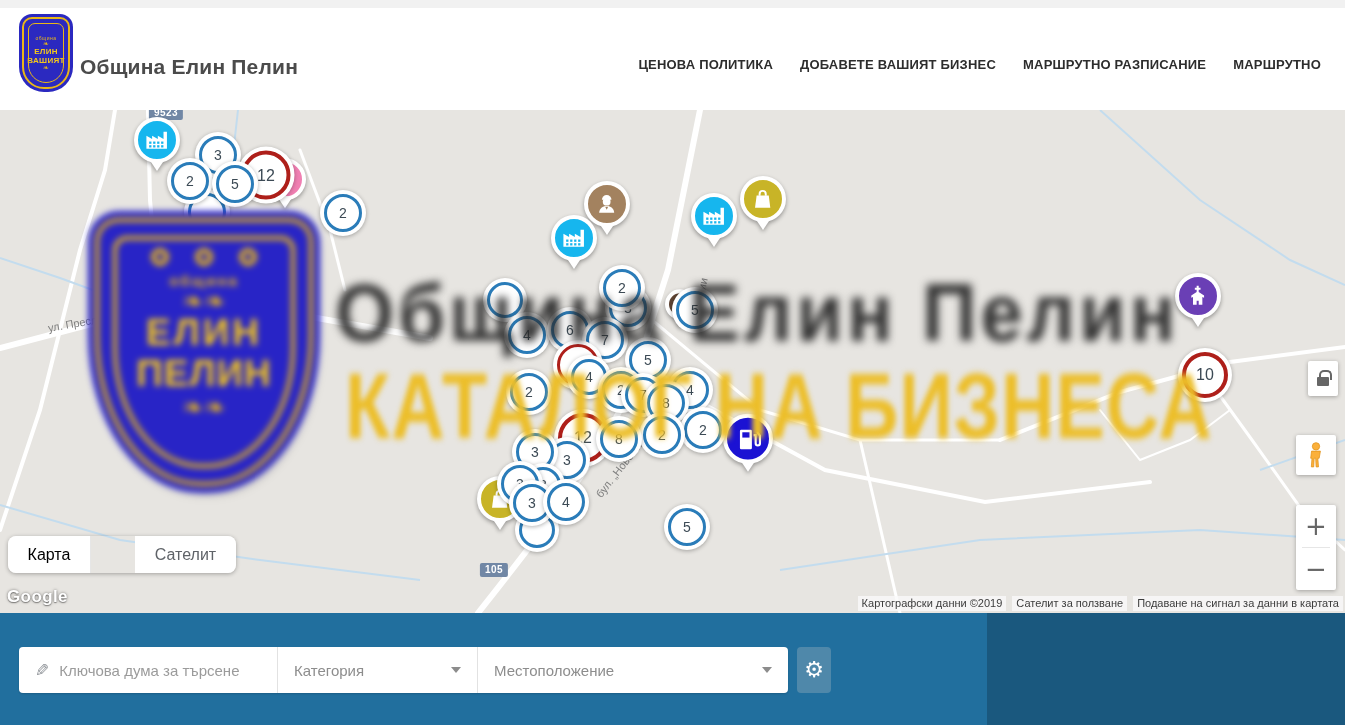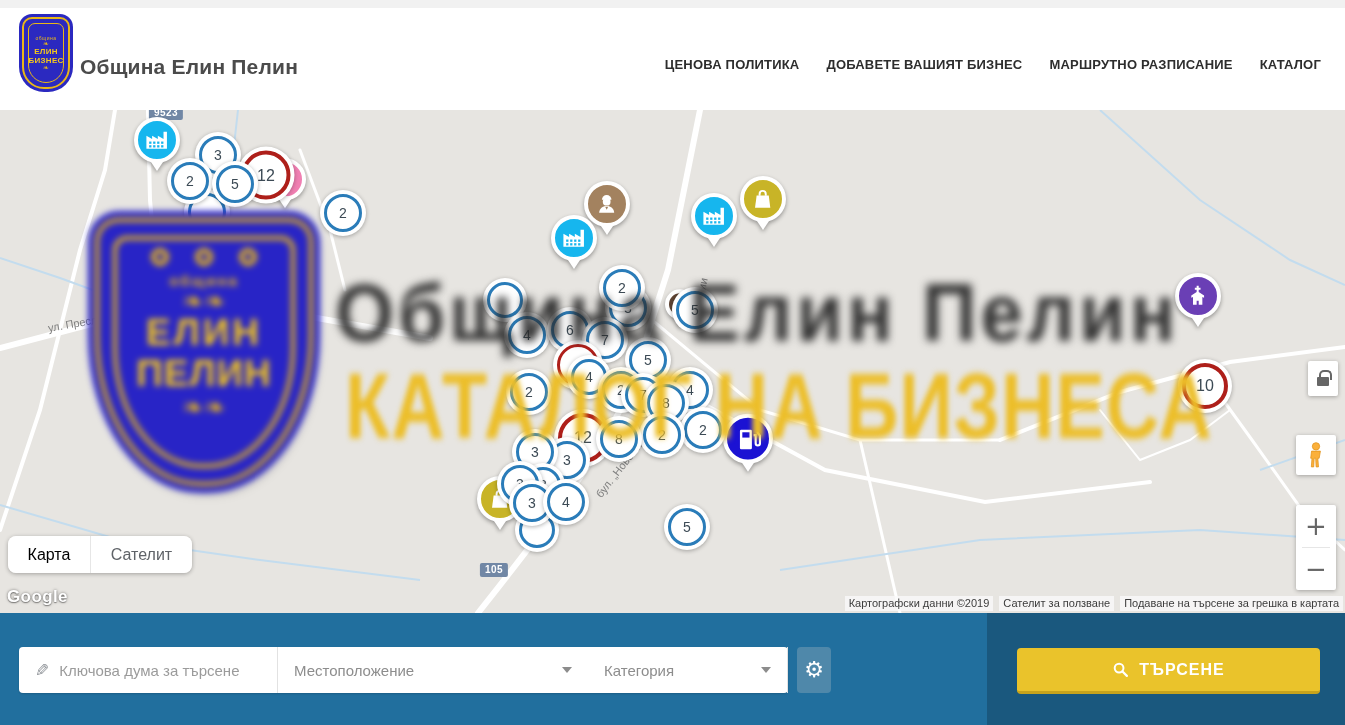--- a/index.html
+++ b/index.html
@@ -46,21 +46,21 @@
   .wm-shield { position:absolute; left:95px; top:108px; width:218px; height:268px; background:#2824c6; border:4px solid #e8b717; box-shadow:0 0 0 7px #2824c6, 3px 6px 10px rgba(0,0,0,.35); border-radius:24px 24px 105px 105px / 24px 24px 150px 150px; filter:blur(3px); display:flex; flex-direction:column; align-items:center; padding-top:26px; }
   .wm-shield-inner { position:absolute; inset:14px; border:4px solid #e8b717; border-radius:14px 14px 88px 88px / 14px 14px 120px 120px; }
   .wm-curls { display:flex; gap:26px; margin-bottom:6px; }
   .wm-curls i { width:18px; height:18px; border:5px solid #e8b717; border-radius:50%; }
   .wm-sh-top { font-size:15px; color:#e8b717; font-weight:700; letter-spacing:2px; }
   .wm-sh-orn { font-size:26px; color:#e8b717; line-height:24px; }
   .wm-sh-t1 { font-size:37px; font-weight:700; color:#f4c71d; letter-spacing:3px; line-height:40px; }
   .wm-sh-t2 { font-size:37px; font-weight:700; color:#f4c71d; letter-spacing:1px; line-height:42px; }
 
   
-  .maptype { position:absolute; left:8px; top:426px; z-index:6; display:flex; box-shadow:0 1px 4px rgba(0,0,0,.3); border-radius:8px; overflow:hidden; }
+  .maptype { position:absolute; left:8px; top:426px; z-index:6; display:flex; box-shadow:0 1px 4px rgba(0,0,0,.3); border-radius:8px; overflow:hidden;gap:44px; }
   .maptype button { border:none; background:#fff; height:37px; font-size:16px; cursor:pointer; font-family:"Liberation Sans",sans-serif; }
   .maptype .mt-map { width:83px; font-weight:500; color:#000; border-right:1px solid #e6e6e6; }
   .maptype .mt-sat { width:101px; color:#5f6368; }
   .google-logo { position:absolute; left:7px; bottom:6px; z-index:6; font-size:17px; font-weight:700; color:#fff; letter-spacing:.4px; text-shadow:0 0 3px rgba(0,0,0,.5), 0 1px 1px rgba(0,0,0,.35); cursor:pointer; }
   .attrib { position:absolute; right:2px; bottom:2px; z-index:6; display:flex; gap:6px; font-size:11px; color:#3c3c3c; }
   .attrib span, .attrib a { background:rgba(250,250,250,.78); padding:1px 4px 2px; white-space:nowrap; text-decoration:none; color:#3c3c3c; }
   .attrib a { cursor:pointer; }
 
   .ctrl-lock { position:absolute; left:1308px; top:251px; width:30px; height:35px; background:#fff; border:none; border-radius:2px; box-shadow:0 1px 4px rgba(0,0,0,.3); z-index:6; cursor:pointer; display:flex; align-items:center; justify-content:center; }
   .lock-glyph { position:relative; width:12px; height:9px; background:#666; border-radius:1px; margin-top:6px; }
@@ -93,32 +93,32 @@
 <div class="page">
 
   <header class="header">
     <div class="header-topstrip"></div>
     <div class="brand">
       <div class="emblem">
         <div class="emblem-inner"></div>
         <span class="emblem-top">община</span>
         <span class="emblem-orn">❧</span>
         <span class="emblem-txt">ЕЛИН</span>
-        <span class="emblem-txt">БИЗНЕС</span>
+        <span class="emblem-txt">ВАШИЯТ</span>
         <span class="emblem-orn">❧</span>
       </div>
       <div>
         <div class="brand-title">Община Елин Пелин</div>
       </div>
     </div>
     <nav class="nav">
       <a href="#">ЦЕНОВА ПОЛИТИКА</a>
       <a href="#">ДОБАВЕТЕ ВАШИЯТ БИЗНЕС</a>
       <a href="#">МАРШРУТНО РАЗПИСАНИЕ</a>
-      <a href="#">КАТАЛОГ</a>
+      <a href="#">МАРШРУТНО</a>
     </nav>
   </header>
 
   <div class="map">
     <svg class="map-roads" width="1345" height="503" viewBox="0 0 1345 503">
       <g stroke="#ffffff" fill="none" stroke-linecap="round">
         <path d="M115 0 L105 60 L80 140 L40 300 L0 420" stroke-width="4"></path>
         <path d="M160 196 L150 90 L148 0" stroke-width="4"></path>
         <path d="M0 238 L160 196 L300 205 L430 228" stroke-width="6"></path>
         <path d="M700 0 L688 60 L668 160 L652 210 L640 250 C620 320 560 400 478 503" stroke-width="6"></path>
@@ -392,21 +392,21 @@
           <span class="cluster-n">3</span>
         </div>
         <div class="cluster" style="left: 566px; top: 392px; width: 46px; height: 46px;">
           <div class="cluster-ring" style="border-color:#2a7cb9;border-width:3px"></div>
           <span class="cluster-n">4</span>
         </div>
         <div class="cluster" style="left: 687px; top: 417px; width: 46px; height: 46px;">
           <div class="cluster-ring" style="border-color:#2a7cb9;border-width:3px"></div>
           <span class="cluster-n">5</span>
         </div>
-        <div class="cluster big" style="left: 1205px; top: 276px; width: 54px; height: 54px;">
+        <div class="cluster big" style="left: 1205px; top: 265px; width: 54px; height: 54px;">
           <div class="cluster-ring" style="border-color:#ae1f1a;border-width:4px"></div>
           <span class="cluster-n">10</span>
         </div>
       </div>
 
     <div class="watermark">
       <div class="wm-shield">
         <div class="wm-shield-inner"></div>
         <div class="wm-curls">
             <i></i>
@@ -424,21 +424,21 @@
     </div>
 
     <div class="maptype">
       <button class="mt-map">Карта</button>
       <button class="mt-sat">Сателит</button>
     </div>
     <div class="google-logo">Google</div>
     <div class="attrib">
       <span>Картографски данни ©2019</span>
       <a href="#">Сателит за ползване</a>
-      <a href="#">Подаване на търсене за грешка в картата</a>
+      <a href="#">Подаване на сигнал за данни в картата</a>
     </div>
 
     <button class="ctrl-lock">
       <span class="lock-glyph"></span>
     </button>
     <button class="ctrl-pegman">
       <svg width="26" height="30" viewBox="0 0 24 26">
         <circle cx="12" cy="5" r="3.4" fill="#fbb03b" stroke="#e0921b" stroke-width=".7"></circle>
         <path d="M7.9 9.4h8.2l-1.2 6.6h-1.2l.6 8h-2.2l-.4-8h-1.4l-.4 8H7.7l.6-8H7.1z" fill="#fbb03b" stroke="#e0921b" stroke-width=".7"></path>
       </svg>
@@ -450,34 +450,27 @@
     </div>
   </div>
 
   <div class="searchbar">
     <div class="searchbar-dark"></div>
     <div class="search-group">
       <div class="sg-keyword">
         <span class="pencil-icon">✎</span>
         <input type="text" placeholder="Ключова дума за търсене" style="">
       </div>
+      <div class="sg-select sg-cat">
+        <span>Категория</span>
+        <span class="caret"></span>
+      </div>
       <div class="sg-select sg-loc">
         <span>Местоположение</span>
         <span class="caret"></span>
       </div>
-      <div class="sg-select sg-cat">
-        <span>Категория</span>
-        <span class="caret"></span>
-      </div>
     </div>
     <button class="gear-btn">
       <span class="gear-glyph">⚙</span>
     </button>
-    <button class="search-btn">
-      <svg width="17" height="17" viewBox="0 0 24 24">
-        <circle cx="10" cy="10" r="6.2" fill="none" stroke="#fff" stroke-width="2.8"></circle>
-        <path d="M14.8 14.8 L21 21" stroke="#fff" stroke-width="3.2" stroke-linecap="round"></path>
-      </svg>
-      <span>ТЪРСЕНЕ</span>
-    </button>
   </div>
 
 </div>
 
 </body></html>

